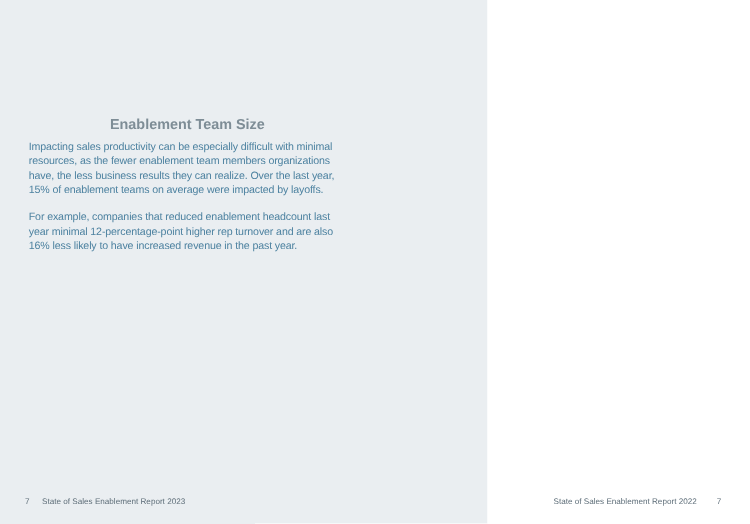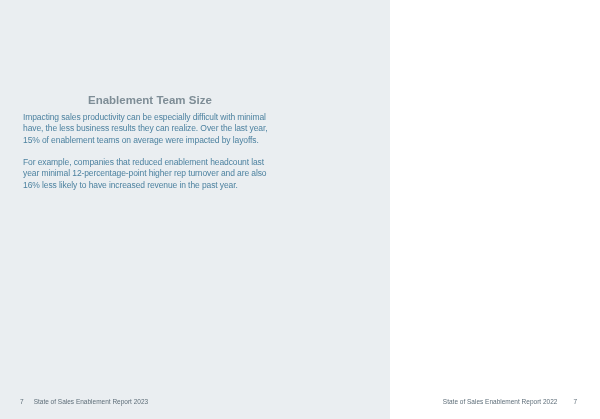--- a/index.html
+++ b/index.html
@@ -77,20 +77,21 @@
 <div class="canvas">
 
   <div class="page-left">
 
 
     <div class="page-subtitle">Enablement Team Size</div>
 
     <div class="body-copy">
       <div class="paragraph">
         <div class="body-line">Impacting sales productivity can be especially difficult with minimal</div>
+        <div class="body-line">resources, as the fewer enablement team members organizations</div>
         <div class="body-line">have, the less business results they can realize. Over the last year,</div>
         <div class="body-line">15% of enablement teams on average were impacted by layoffs.</div>
       </div>
       <div class="paragraph">
         <div class="body-line">For example, companies that reduced enablement headcount last</div>
         <div class="body-line">
           <span>year minimal </span><span class="bold-stat">12-percentage-point</span><span> higher rep turnover and are also</span>
         </div>
         <div class="body-line">16% less likely to have increased revenue in the past year.</div>
       </div>

